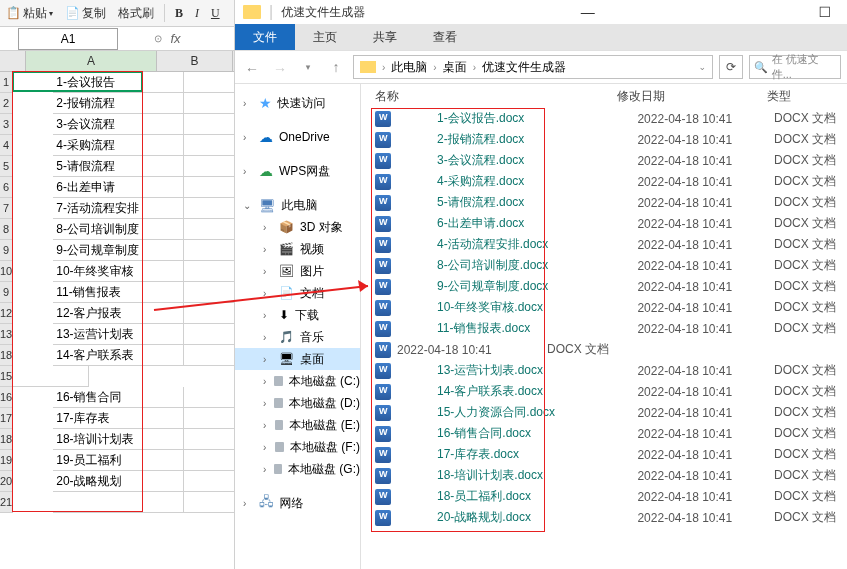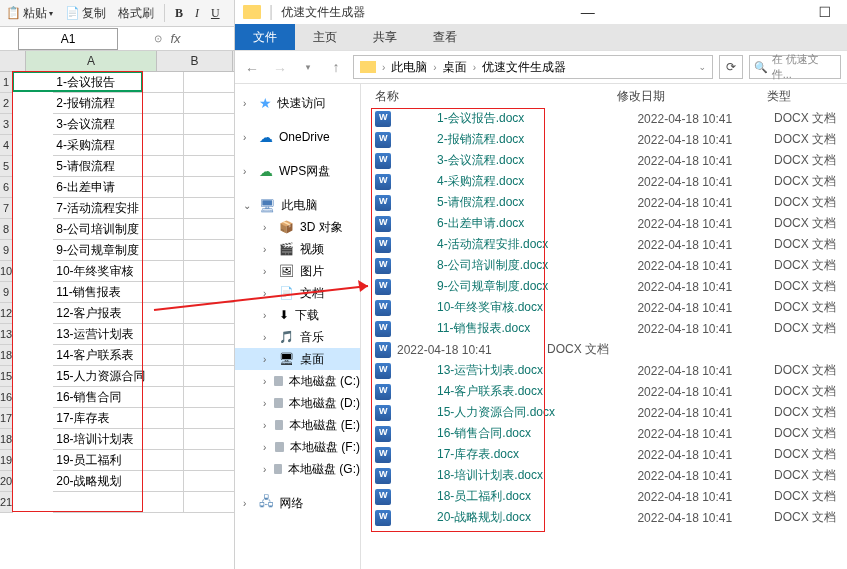--- a/index.html
+++ b/index.html
@@ -190,21 +190,20 @@
           </div>
           <div class="cell-row">
             <div class="cell cell-a">13-运营计划表</div>
             <div class="cell cell-b"></div>
           </div>
           <div class="cell-row">
             <div class="cell cell-a">14-客户联系表</div>
             <div class="cell cell-b"></div>
           </div>
           <div class="cell-row">
-            <div class="cell cell-a">15-人力资源合同</div>
             <div class="cell cell-b"></div>
           </div>
           <div class="cell-row">
             <div class="cell cell-a">16-销售合同</div>
             <div class="cell cell-b"></div>
           </div>
           <div class="cell-row">
             <div class="cell cell-a">17-库存表</div>
             <div class="cell cell-b"></div>
           </div>

